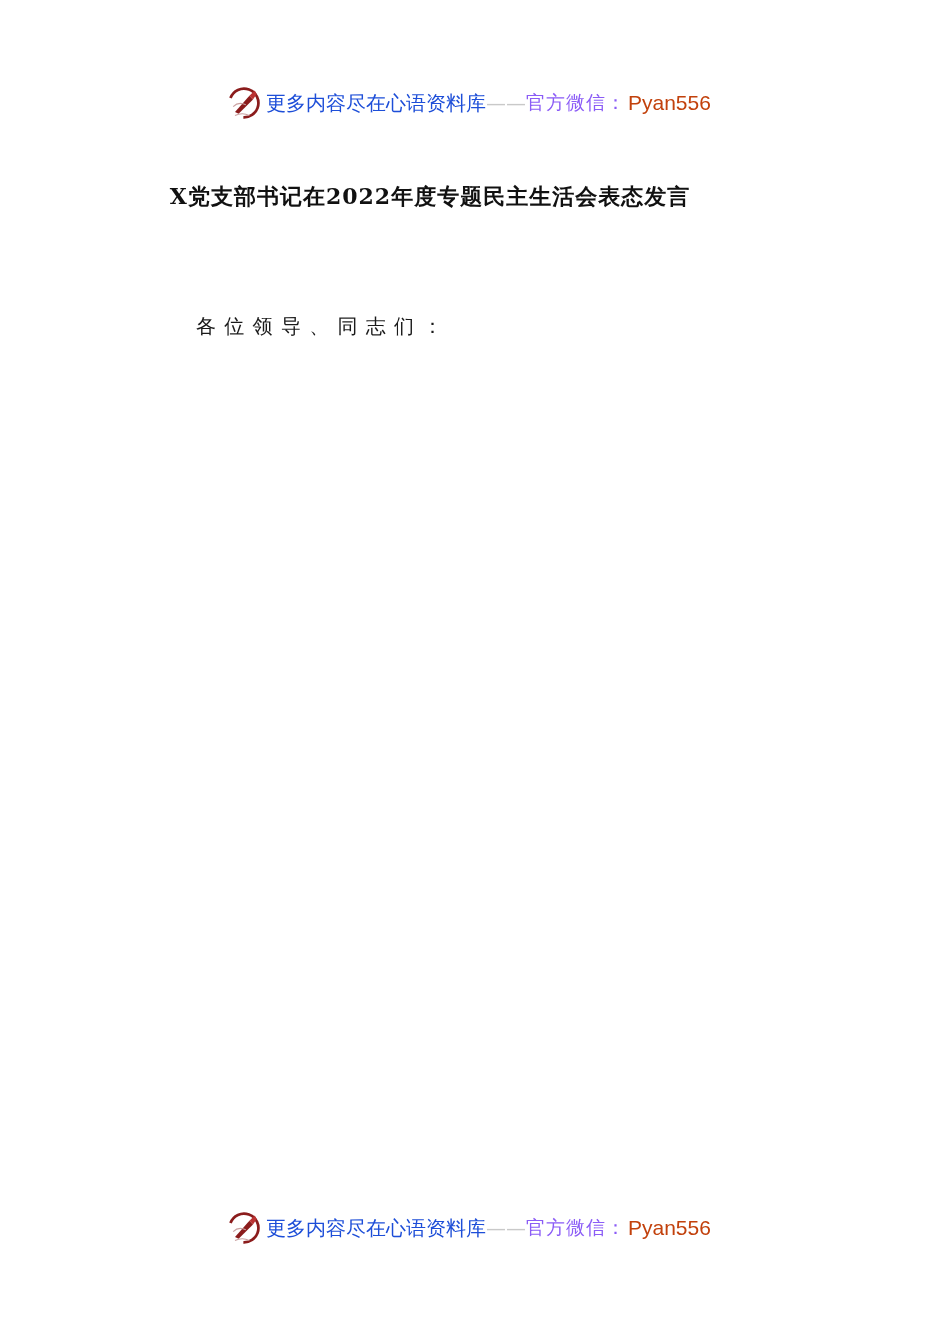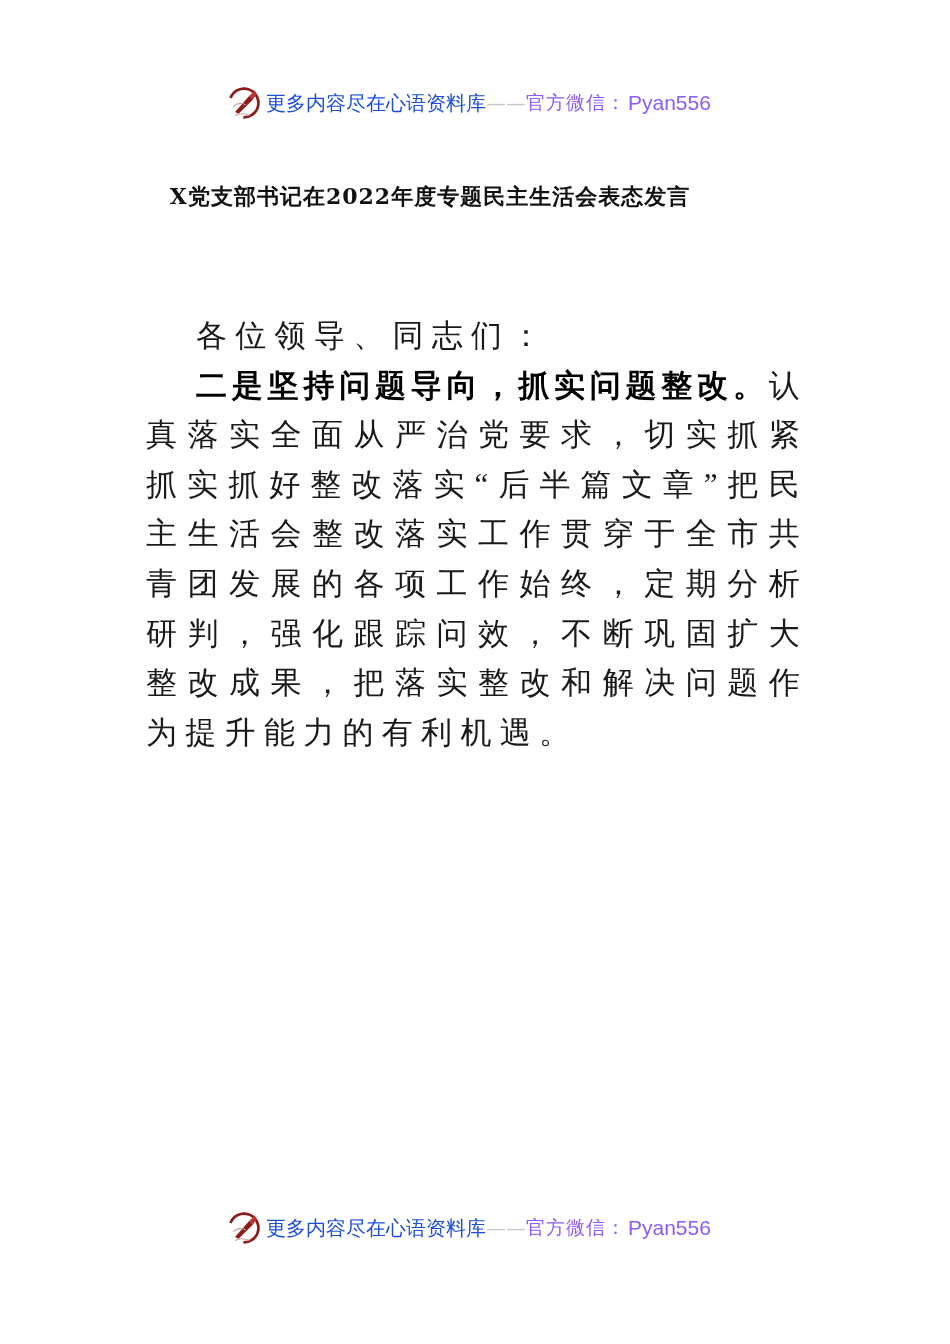--- a/index.html
+++ b/index.html
@@ -44,46 +44,46 @@
     }
     .wm-text-b {
       font-family: Liberation Serif, serif;
       font-size: 19px;
       color: #8b5cf6;
       letter-spacing: 1px;
     }
     .wm-text-c {
       font-family: "Liberation Sans", sans-serif;
       font-size: 21px;
-      color: #8b5cf6;
+      color: #c2410c;
       margin-left: 2px;
     }
     .title {
       position: absolute;
       top: 182px;
       left: 0;
       width: 860px;
       text-align: center;
       font-size: 22px;
       font-weight: bold;
       letter-spacing: 1px;
       color: #111;
       font-family: "DejaVu Serif", serif;
     }
     .content {
       position: absolute;
-      top: 311px;
+      top: 302px;
       left: 146px;
       width: 662px;
-      font-size: 31px;
+      font-size: 20px;
       line-height: 49.6px;
       letter-spacing: 8.3px;
       text-align: justify;
       color: #1a1a1a;
-      font-family: Liberation Serif, serif;
+      font-family: Liberation Sans, sans-serif;
     }
     .content p {
       margin: 0;
       text-indent: 50px;
     }
     .content .strong {
       font-weight: bold;
       color: #000;
       letter-spacing: 3.5px;
     }
@@ -102,23 +102,20 @@
   <span class="wm-text-a">更多内容尽在心语资料库</span>
   <span class="wm-dash">——</span>
   <span class="wm-text-b">官方微信：</span>
   <span class="wm-text-c">Pyan556</span>
 </div>
 
 <div class="title">X党支部书记在2022年度专题民主生活会表态发言</div>
 
 <div class="content">
   <p>各位领导、同志们：</p>
-  <p>
-    <span class="strong">二是坚持问题导向，抓实问题整改。</span><span>认真落实全面从严治党要求，切实抓紧抓实抓好整改落实“后半篇文章”把民主生活会整改落实工作贯穿于全市共青团发展的各项工作始终，定期分析研判，强化跟踪问效，不断巩固扩大整改成果，把落实整改和解决问题作为提升能力的有利机遇。</span>
-  </p>
 </div>
 
 <div class="watermark bottom">
   <svg class="wm-logo" viewBox="0 0 40 40">
     <circle cx="20" cy="20" r="16" fill="none" stroke="#8b1c1c" stroke-width="3" stroke-dasharray="70 30" transform="rotate(200 20 20)"></circle>
     <path d="M10 30 L26 12 L30 16 L14 32 Z" fill="#8b1c1c"></path>
     <path d="M26 12 L32 6 L34 10 L30 16 Z" fill="#b33"></path>
     <path d="M8 24 Q14 18 22 22" fill="none" stroke="#c9a0a0" stroke-width="1.2"></path>
     <path d="M10 34 Q18 30 26 34" fill="none" stroke="#c9a0a0" stroke-width="1.2"></path>
   </svg>

